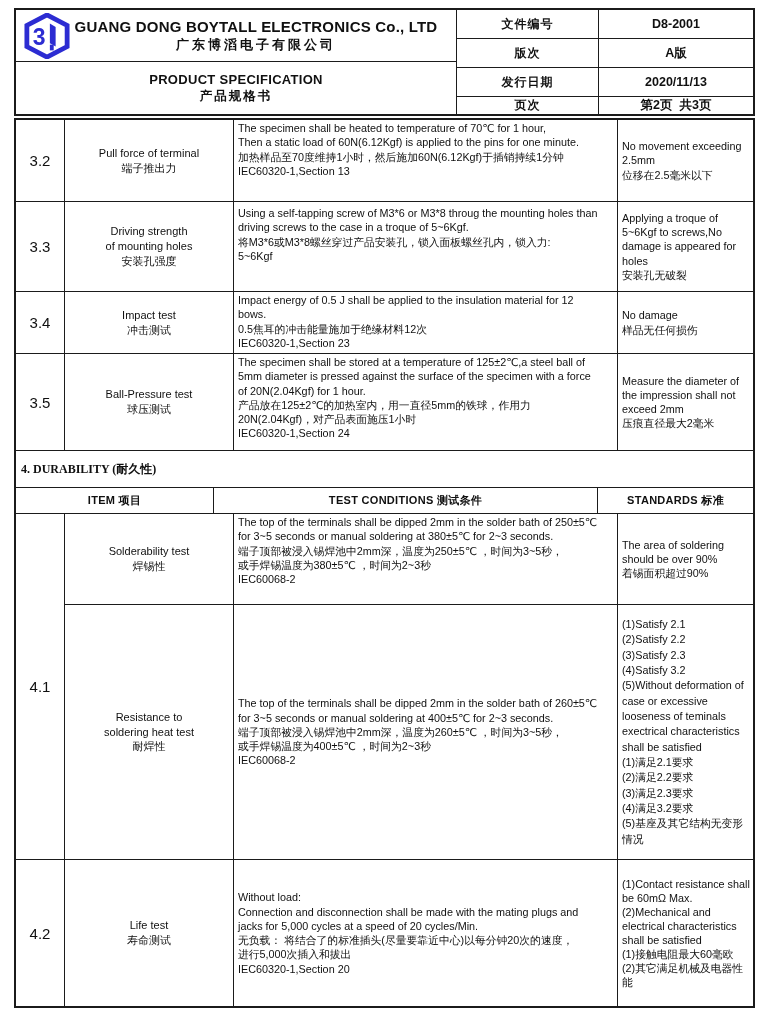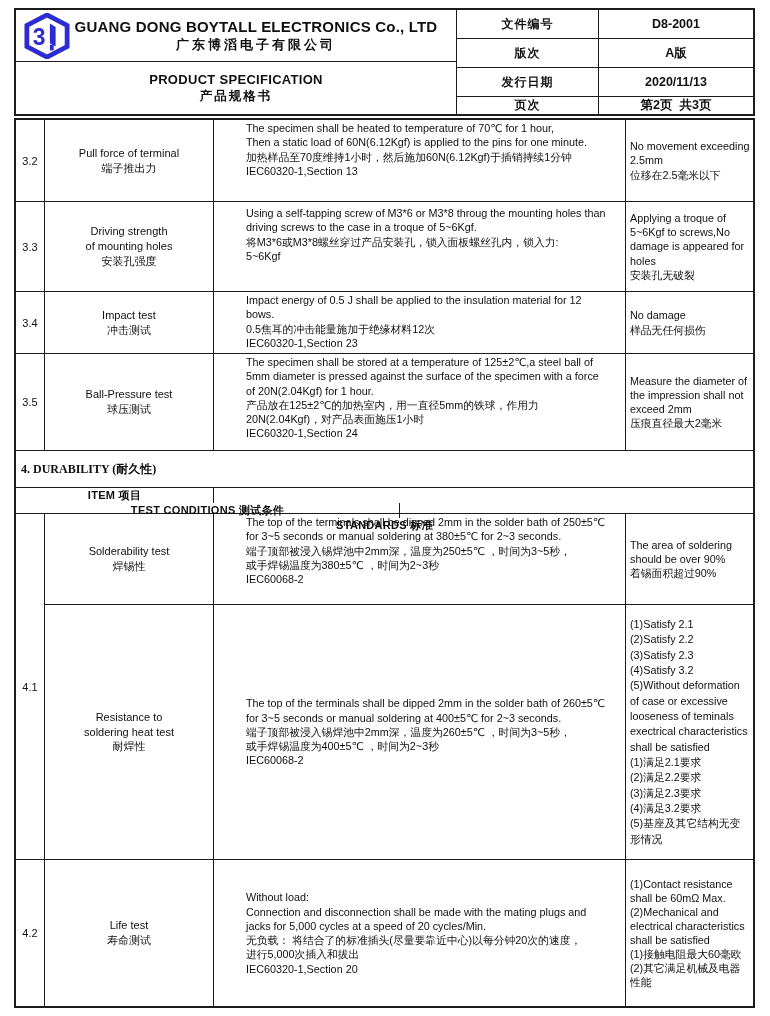--- a/index.html
+++ b/index.html
@@ -28,33 +28,33 @@
   .meta-value{flex:1;display:flex;align-items:center;justify-content:center;
               font-size:12.5px;font-weight:bold;white-space:pre;}
 
   
   .tbl{position:absolute;left:14px;top:118px;width:741px;height:890px;
        border:2px solid #1b1b1b;box-sizing:border-box;display:flex;flex-direction:column;}
   .trow{display:flex;border-bottom:1px solid #1b1b1b;box-sizing:border-box;flex-shrink:0;}
   .trow.last{border-bottom:none;flex:1;}
   .c{box-sizing:border-box;border-right:1px solid #1b1b1b;}
   .c.end{border-right:none;}
-  .num{width:29px;display:flex;align-items:center;justify-content:center;font-size:11px;}
+  .num{width:49px;display:flex;align-items:center;justify-content:center;font-size:15px;}
   .name{width:169px;display:flex;align-items:center;justify-content:center;}
   .name-inner{white-space:pre-line;text-align:center;font-size:11px;line-height:1.35;}
-  .cond{width:384px;padding:1px 16px 1px 4px;font-size:10.8px;line-height:1.32;white-space:pre-line;margin-left:28px;}
+  .cond{width:384px;padding:1px 16px 1px 4px;font-size:10.8px;line-height:1.32;white-space:pre-line;}
   .cond.vcenter{display:flex;flex-direction:column;justify-content:center;}
   .std{flex:1;display:flex;flex-direction:column;justify-content:center;padding:2px 3px 2px 4px;}
   .std-inner{white-space:pre-line;font-size:10.8px;line-height:1.3;}
   .std-inner.tall{line-height:1.42;}
 
   .section-bar{height:37px;display:flex;align-items:center;padding-left:5px;
                border-bottom:1px solid #1b1b1b;box-sizing:border-box;
                font-size:12px;font-weight:bold;flex-shrink:0;font-family:Liberation Serif, serif;}
-  .head-row{height:26px;flex-shrink:0;flex-direction:column;}
+  .head-row{height:26px;flex-shrink:0;}
   .hcell{display:flex;align-items:center;justify-content:center;
          font-size:11px;font-weight:bold;letter-spacing:.3px;}
   .hitem{width:198px;}
   .hcond{width:384px;}
   .hstd{flex:1;}
 
   
   .group{height:346px;flex-shrink:0;}
   .gcol{flex:1;display:flex;flex-direction:column;}
   .gsub{display:flex;box-sizing:border-box;}

